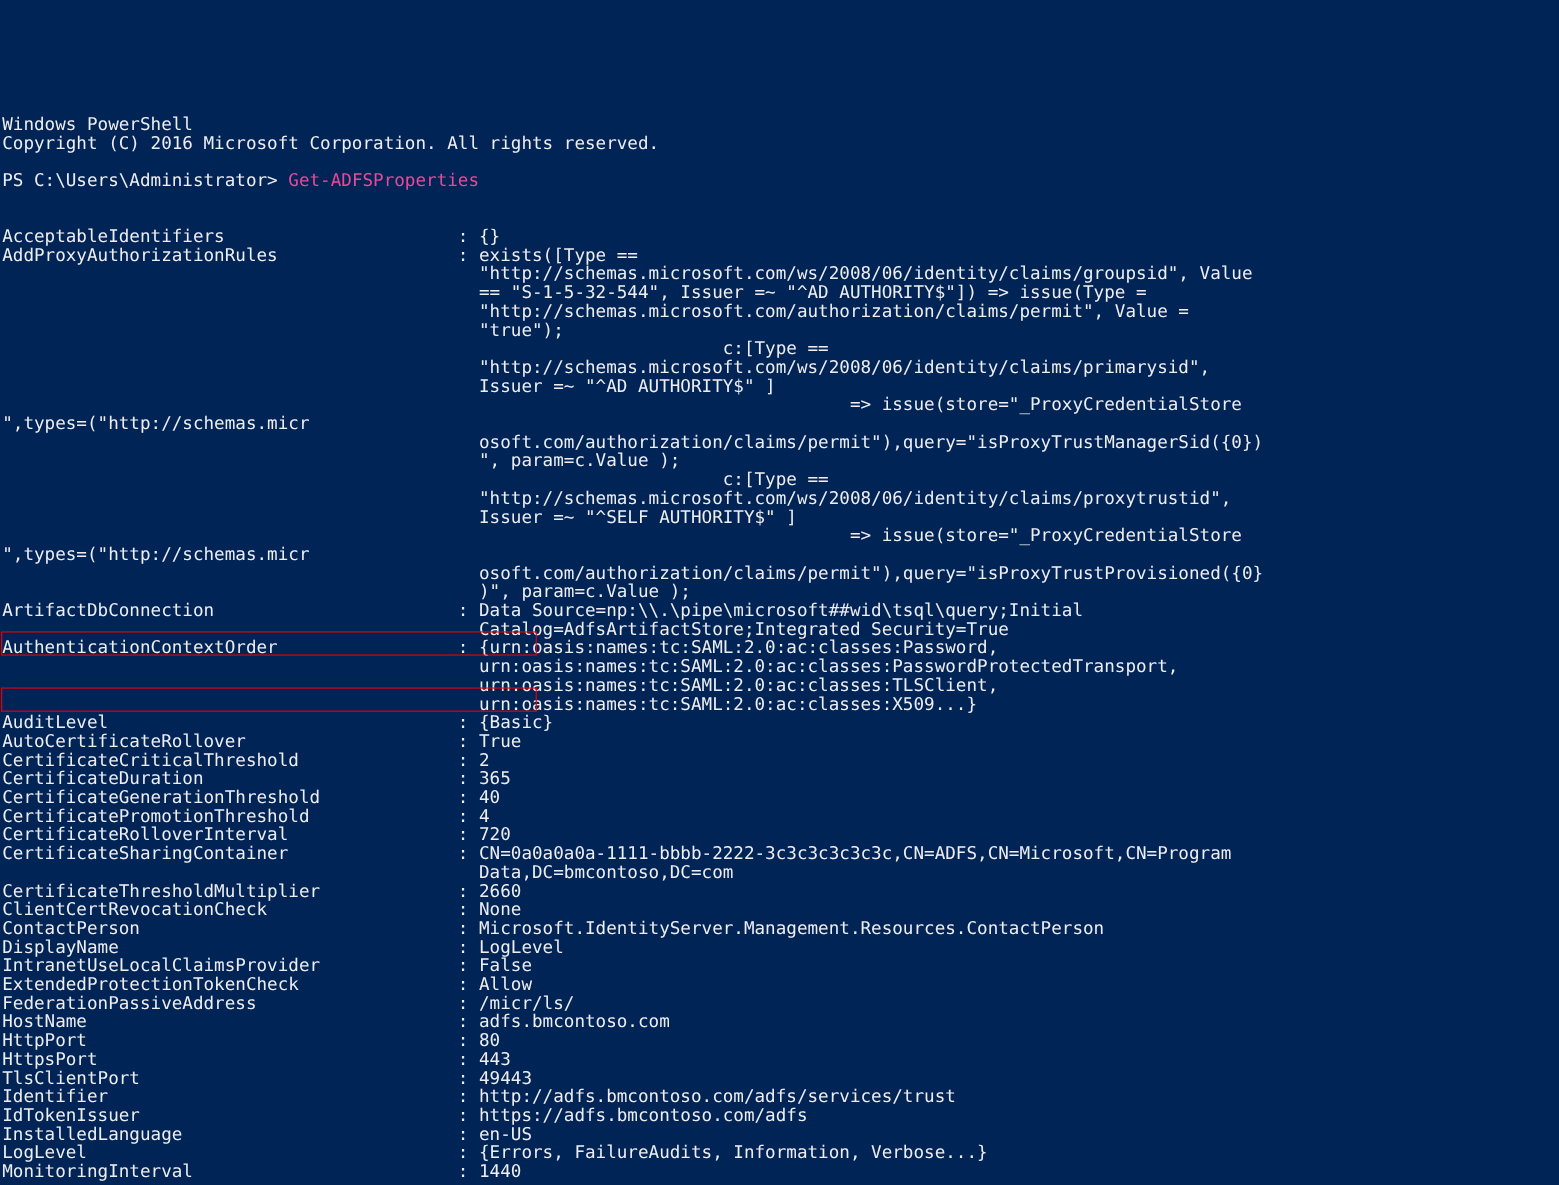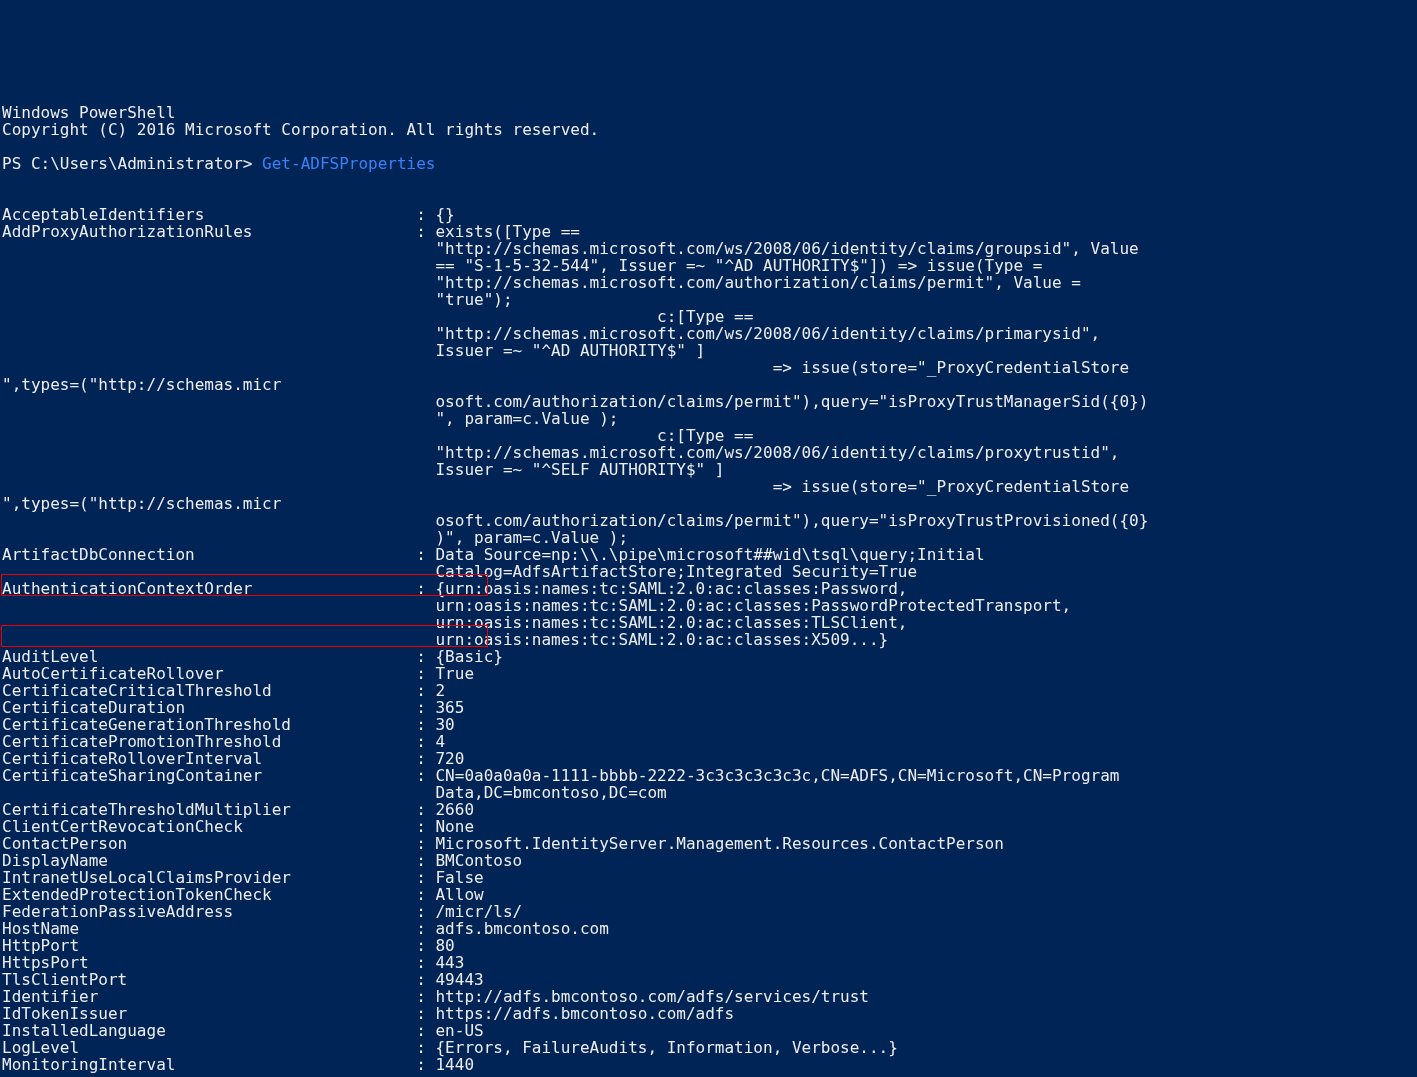--- a/index.html
+++ b/index.html
@@ -12,21 +12,21 @@
     line-height: 17px;
     white-space: pre;
     overflow: hidden;
   }
   .terminal {
     padding: 2px 2px 0 2px;
     width: 1417px;
     height: 1077px;
     box-sizing: border-box;
   }
-  .cmd { color: #3b82f6; }
+  .cmd { color: #ec4899; }
   .highlight {
     position: absolute;
     border: 1px solid #f00000;
     pointer-events: none;
     box-sizing: border-box;
   }
 </style>
 </head>
 <body>
 
@@ -62,29 +62,29 @@
 <span>ArtifactDbConnection                       : Data Source=np:\\.\pipe\microsoft##wid\tsql\query;Initial</span>
 <span>                                             Catalog=AdfsArtifactStore;Integrated Security=True</span>
 <span>AuthenticationContextOrder                 : {urn:oasis:names:tc:SAML:2.0:ac:classes:Password,</span>
 <span>                                             urn:oasis:names:tc:SAML:2.0:ac:classes:PasswordProtectedTransport,</span>
 <span>                                             urn:oasis:names:tc:SAML:2.0:ac:classes:TLSClient,</span>
 <span>                                             urn:oasis:names:tc:SAML:2.0:ac:classes:X509...}</span>
 <span>AuditLevel                                 : {Basic}</span>
 <span>AutoCertificateRollover                    : True</span>
 <span>CertificateCriticalThreshold               : 2</span>
 <span>CertificateDuration                        : 365</span>
-<span>CertificateGenerationThreshold             : 30</span>
+<span>CertificateGenerationThreshold             : 40</span>
 <span>CertificatePromotionThreshold              : 4</span>
 <span>CertificateRolloverInterval                : 720</span>
 <span>CertificateSharingContainer                : CN=0a0a0a0a-1111-bbbb-2222-3c3c3c3c3c3c,CN=ADFS,CN=Microsoft,CN=Program</span>
 <span>                                             Data,DC=bmcontoso,DC=com</span>
 <span>CertificateThresholdMultiplier             : 2660</span>
 <span>ClientCertRevocationCheck                  : None</span>
 <span>ContactPerson                              : Microsoft.IdentityServer.Management.Resources.ContactPerson</span>
-<span>DisplayName                                : BMContoso</span>
+<span>DisplayName                                : LogLevel</span>
 <span>IntranetUseLocalClaimsProvider             : False</span>
 <span>ExtendedProtectionTokenCheck               : Allow</span>
 <span>FederationPassiveAddress                   : /micr/ls/</span>
 <span>HostName                                   : adfs.bmcontoso.com</span>
 <span>HttpPort                                   : 80</span>
 <span>HttpsPort                                  : 443</span>
 <span>TlsClientPort                              : 49443</span>
 <span>Identifier                                 : http://adfs.bmcontoso.com/adfs/services/trust</span>
 <span>IdTokenIssuer                              : https://adfs.bmcontoso.com/adfs</span>
 <span>InstalledLanguage                          : en-US</span>

